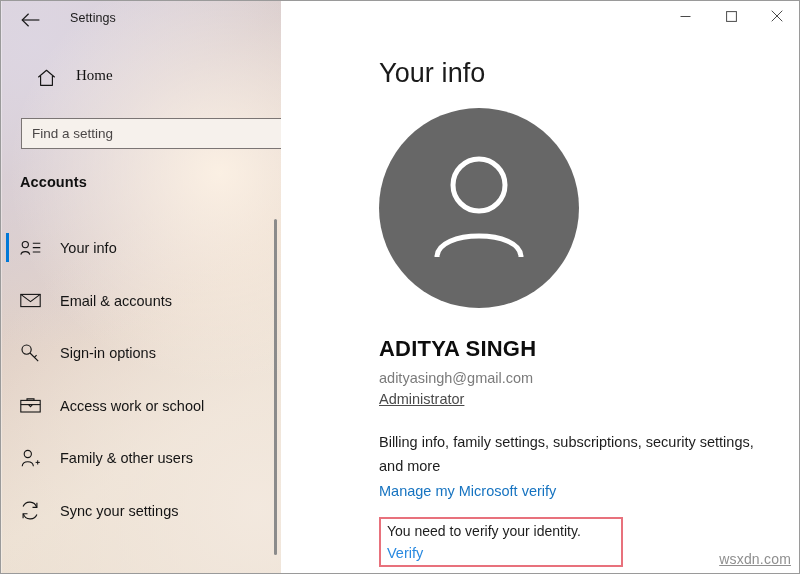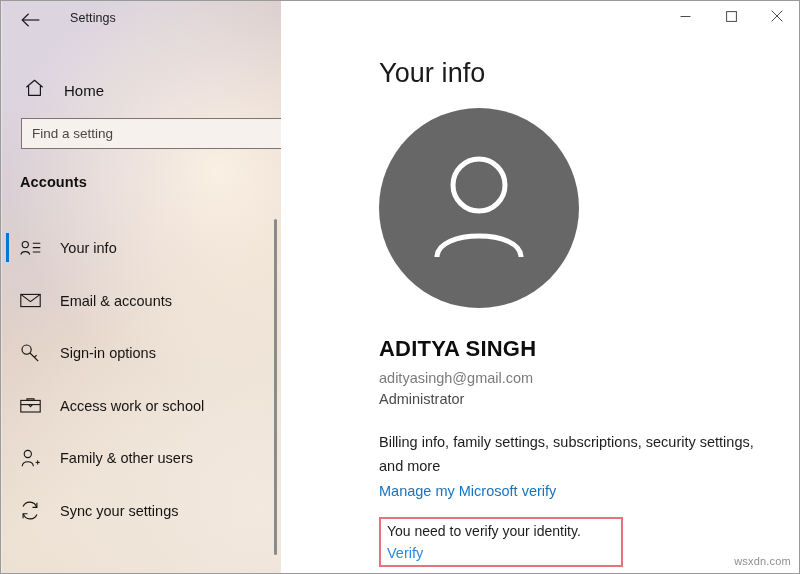--- a/index.html
+++ b/index.html
@@ -50,23 +50,23 @@
     position: absolute;
     left: 69px; top: 10px;
     font-size: 12.5px;
     color: #1b1b1b;
     letter-spacing: 0.1px;
   }
 
   
   #home-row {
     position: absolute;
-    left: 4px; top: 66px;
+    left: 16px; top: 66px;
     width: 344px; height: 32px;
-    display: flex; align-items: flex-end;
+    display: flex; align-items: flex-start; font-family: Liberation Serif, serif;
   }
   #home-icon {
     width: 22px; height: 22px;
     margin-left: 18px;
     display: flex; align-items: center; justify-content: center;
   }
   #home-label {
     margin-left: 19px;
     font-size: 15px;
     color: #121212;
@@ -202,20 +202,21 @@
     position: absolute;
     left: 26px; top: 369px;
     font-size: 14.5px;
     color: #7b7b7b;
   }
   #account-role {
     position: absolute;
     left: 26px; top: 390px;
     font-size: 14.5px;
     color: #4a4a4a;
+    text-decoration: underline;
   }
 
   #account-desc {
     position: absolute;
     left: 26px; top: 429px;
     width: 390px;
     font-size: 14.5px;
     line-height: 24px;
     color: #1d1d1d;
   }
@@ -249,23 +250,24 @@
     left: 6px; top: 26px;
     font-size: 14.5px;
     color: #2a8ae0;
     text-decoration: none;
     cursor: default;
   }
 
   #watermark {
     position: absolute;
     right: 9px; bottom: 8px;
-    font-size: 11px;
+    font-size: 14px;
     color: #8f8f8f;
     letter-spacing: 0.2px;
+    text-decoration: underline;
   }
 </style>
 </head>
 <body>
 
 <div id="window">
 
   <div id="sidebar">
     <div id="sidebar-inner-edge"></div>
 

